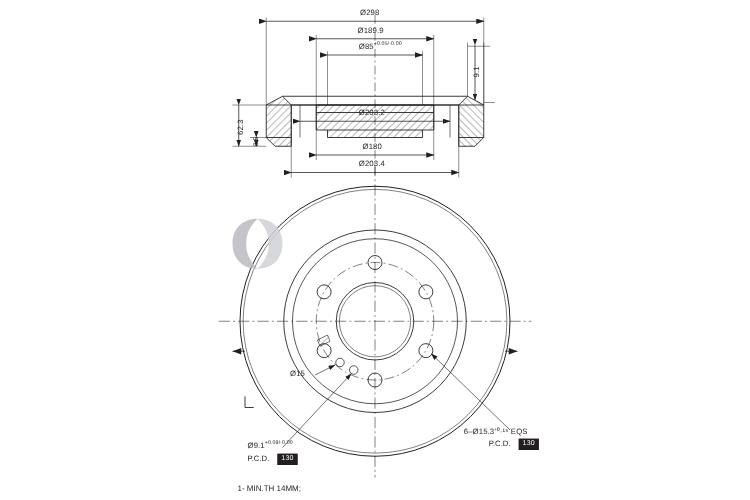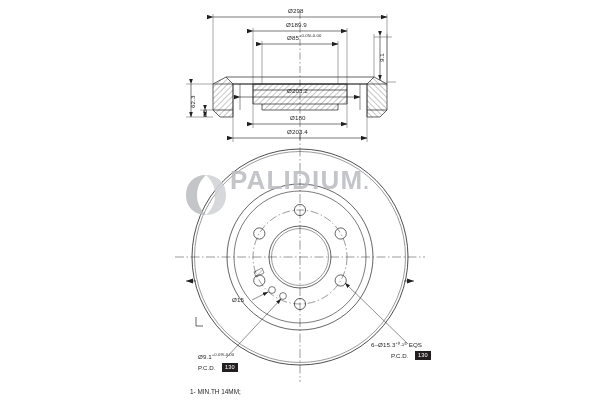--- a/index.html
+++ b/index.html
@@ -262,23 +262,20 @@
       <g stroke-width="0.7">
         <path d="M196,317 L196,326 L203,326" fill="none"></path>
       </g>
     </g>
   </svg>
 
   <svg class="wm-swirl" viewBox="0 0 46 46">
     <path d="M23,3 C11,3 3,11 3,23 C3,35 11,43 23,43 C17,37 14,31 14,23 C14,15 17,9 23,3 Z" fill="#b9bcc0"></path>
     <path d="M23,3 C35,3 43,11 43,23 C43,35 35,43 23,43 C29,37 32,31 32,23 C32,15 29,9 23,3 Z" fill="#cfd2d5"></path>
   </svg>
-  <div class="watermark">
-    <span>PALIDIUM</span><span class="dot">.</span>
-  </div>
 
   <div class="dim-text" style="left:288px; top:7px;">Ø298</div>
   <div class="dim-text" style="left:286px; top:21px;">Ø189.9</div>
   <div class="dim-text" style="left:287px; top:34px;"><span>Ø85</span><sup>+0.05/-0.00</sup></div>
   <div class="dim-text" style="left:287px; top:87px;">Ø203.2</div>
   <div class="dim-text" style="left:290px; top:114px;">Ø180</div>
   <div class="dim-text" style="left:287px; top:128px;">Ø203.4</div>
 
   <div class="dim-text vert" style="left:378px; top:62px; transform: rotate(-90deg);">9.1</div>
   <div class="dim-text vert" style="left:189px; top:108px; transform: rotate(-90deg);">62.3</div>

